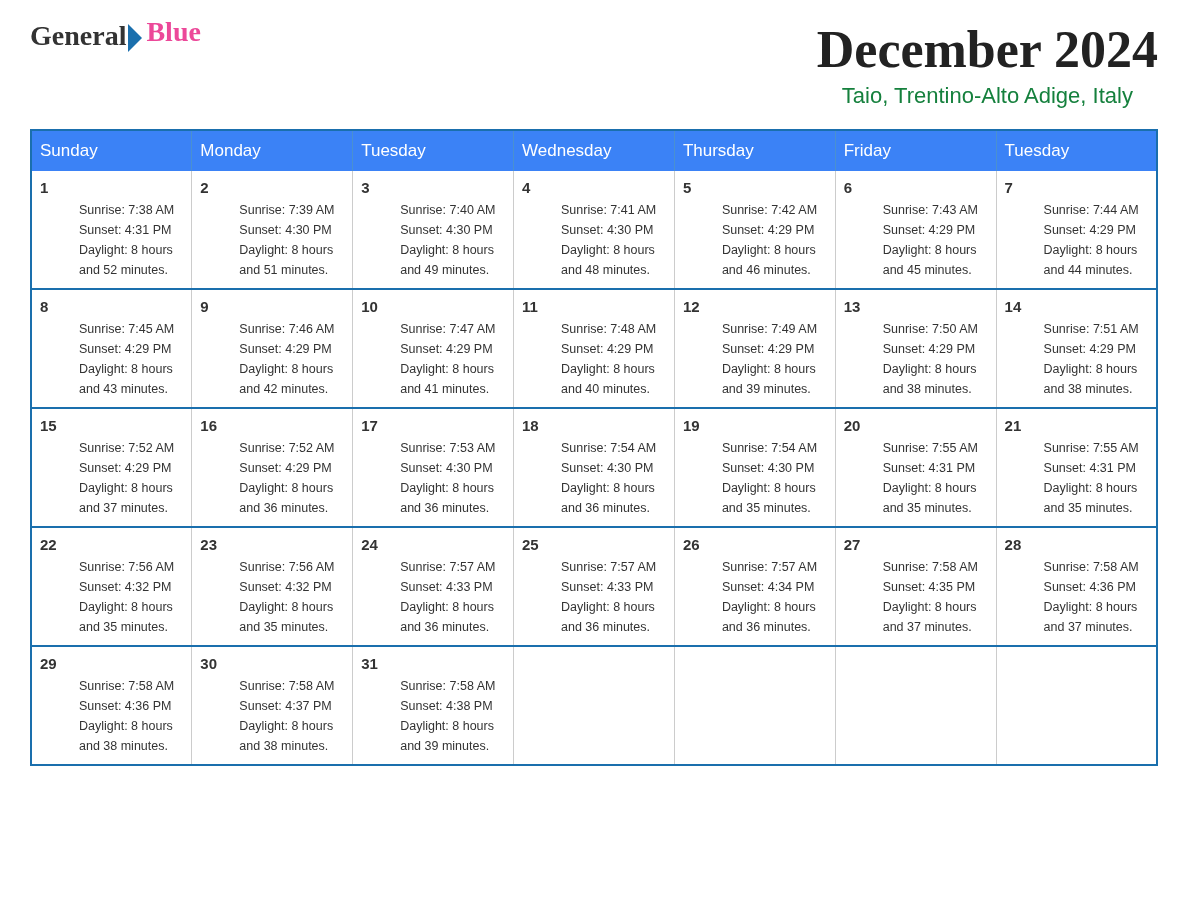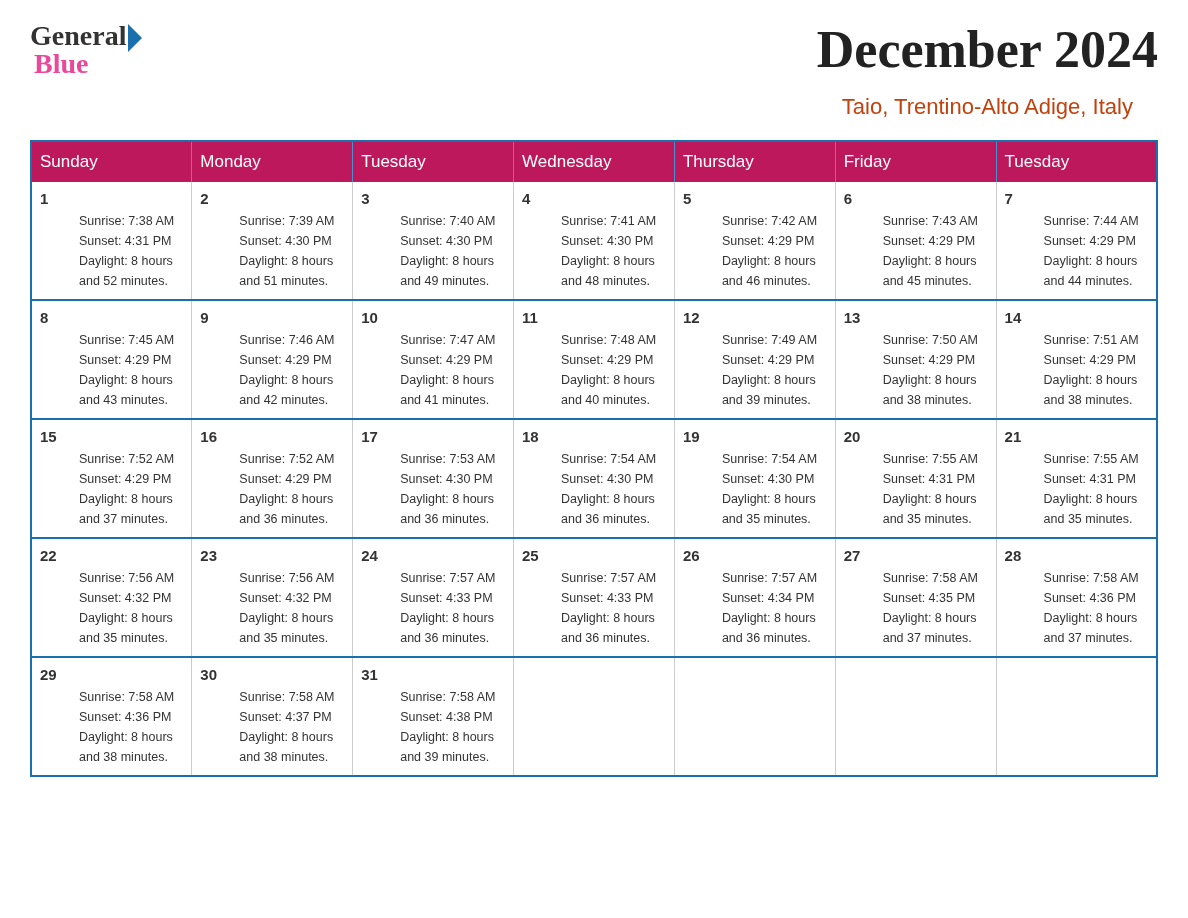--- a/index.html
+++ b/index.html
@@ -11,21 +11,21 @@
       padding: 20px 30px;
     }
     .header {
       display: flex;
       justify-content: space-between;
       align-items: flex-start;
       margin-bottom: 20px;
     }
     .logo {
       display: flex;
-      flex-direction: column;
+      flex-direction: row;
       align-items: flex-start;
     }
     .logo-top {
       display: flex;
       align-items: center;
     }
     .logo-general {
       font-size: 28px;
       font-weight: bold;
       color: #333;
@@ -52,30 +52,30 @@
       text-align: center;
     }
     .month-title {
       font-size: 52px;
       font-weight: bold;
       color: #222;
       font-family: Georgia, serif;
     }
     .location-title {
       font-size: 22px;
-      color: #c2410c;
-      margin-top: 15px;
+      color: #15803d;
+      margin-top: 4px;
     }
     .calendar {
       width: 100%;
       border-collapse: collapse;
       border: 2px solid #1a6fad;
     }
     .calendar th {
-      background-color: #be185d;
+      background-color: #3b82f6;
       color: #fff;
       padding: 10px 8px;
       text-align: left;
       font-size: 17px;
       font-weight: normal;
       border-right: 1px solid #4a90d0;
     }
     .calendar th:last-child { border-right: none; }
     .calendar td {
       vertical-align: top;

